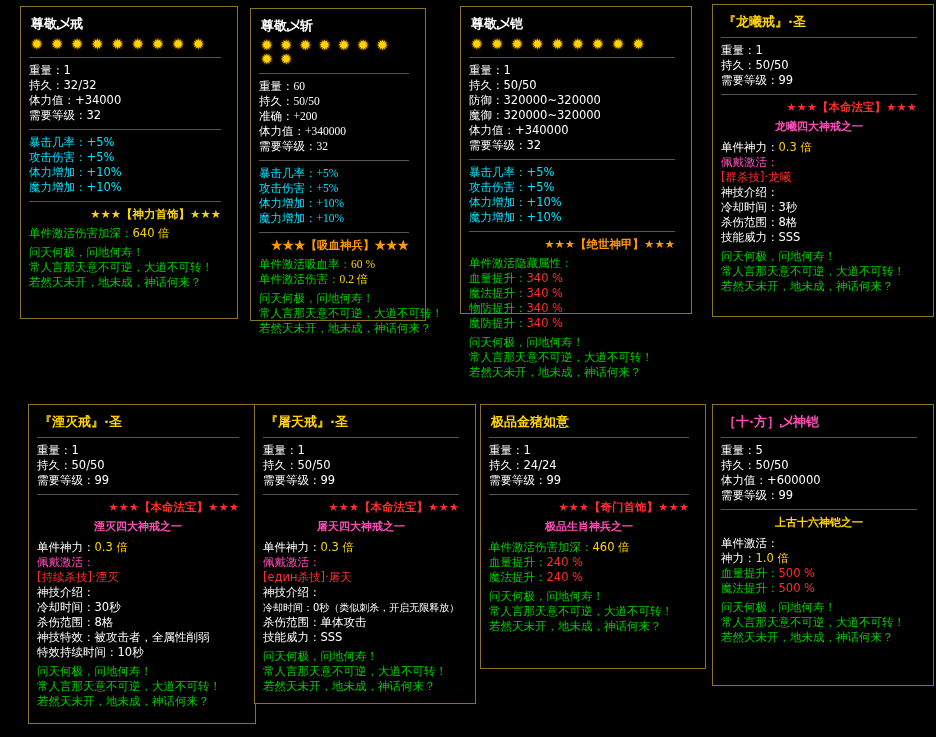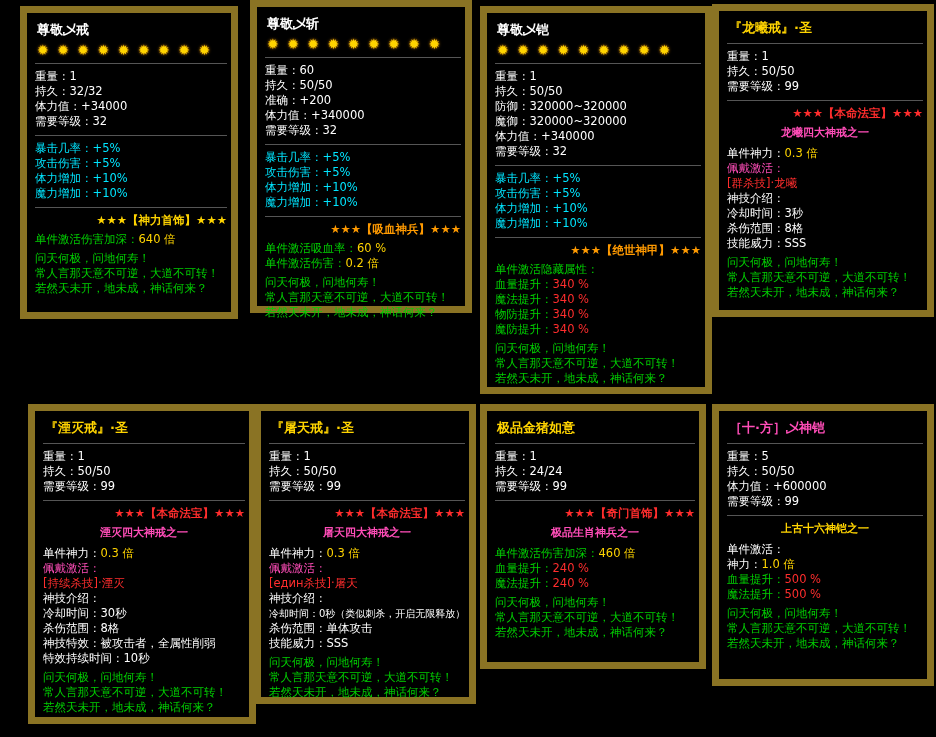--- a/index.html
+++ b/index.html
@@ -1,18 +1,18 @@
 <!DOCTYPE html>
 <html><head>
 <meta charset="utf-8">
 <style>
   html,body{margin:0;padding:0;background:#000;}
   body{width:936px;height:737px;font-family:"DejaVu Sans","Liberation Sans",sans-serif;}
   .board{position:relative;width:936px;height:737px;}
-  .card{position:absolute;background:#000;border:7px solid #f0abfc;padding:6px 4px 8px 8px;box-sizing:border-box;}
+  .card{position:absolute;background:#000;border:1px solid #f0abfc;padding:6px 16px 8px 8px;box-sizing:border-box;}
   .card.gold{border-color:#8a7324;}
   .title{font-size:13px;font-weight:bold;margin:2px 0 4px 2px;}
   .stars{letter-spacing:2px;font-size:14px;color:#ffd400;margin:2px 0 6px 2px;line-height:14px;text-shadow:0 0 3px #ff9900;}
   .line{font-size:11.5px;line-height:15px;margin:0;white-space:nowrap;}
   .w{color:#ffffff;}
   .y{color:#ffd400;}
   .c{color:#00e5ff;}
   .g{color:#00d000;}
   .r{color:#ff2d2d;}
   .m{color:#ff4db8;}
@@ -41,21 +41,21 @@
     <div class="line c"><span>体力增加：</span><span>+10%</span></div>
     <div class="line c"><span>魔力增加：</span><span>+10%</span></div>
     <div class="sep"></div>
     <div class="sect y">★★★【神力首饰】★★★</div>
     <div class="line g blk"><span>单件激活伤害加深：</span><span class="y">640 倍</span></div>
     <div class="line g blk">问天何极，问地何寿！</div>
     <div class="line g">常人言那天意不可逆，大道不可转！</div>
     <div class="line g">若然天未开，地未成，神话何来？</div>
   </div>
 
-  <div class="card gold" style="left:250px;top:0;width:222px;height:313px;">
+  <div class="card gold" style="left:250px;top:8px;width:176px;height:313px;font-family:Liberation Serif, serif;">
     <div class="title w">尊敬乄斩</div>
     <div class="stars">✹ ✹ ✹ ✹ ✹ ✹ ✹ ✹ ✹</div>
     <div class="sep"></div>
     <div class="line w"><span>重量：</span><span>60</span></div>
     <div class="line w"><span>持久：</span><span>50/50</span></div>
     <div class="line w"><span>准确：</span><span>+200</span></div>
     <div class="line w"><span>体力值：</span><span>+340000</span></div>
     <div class="line w"><span>需要等级：</span><span>32</span></div>
     <div class="sep"></div>
     <div class="line c"><span>暴击几率：</span><span>+5%</span></div>
@@ -64,21 +64,21 @@
     <div class="line c"><span>魔力增加：</span><span>+10%</span></div>
     <div class="sep"></div>
     <div class="sect o">★★★【吸血神兵】★★★</div>
     <div class="line g"><span>单件激活吸血率：</span><span class="y">60 %</span></div>
     <div class="line g"><span>单件激活伤害：</span><span class="y">0.2 倍</span></div>
     <div class="line g blk">问天何极，问地何寿！</div>
     <div class="line g">常人言那天意不可逆，大道不可转！</div>
     <div class="line g">若然天未开，地未成，神话何来？</div>
   </div>
 
-  <div class="card gold" style="left:480px;top:6px;width:232px;height:388px;">
+  <div class="card gold" style="left:460px;top:6px;width:232px;height:308px;">
     <div class="title w">尊敬乄铠</div>
     <div class="stars">✹ ✹ ✹ ✹ ✹ ✹ ✹ ✹ ✹</div>
     <div class="sep"></div>
     <div class="line w"><span>重量：</span><span>1</span></div>
     <div class="line w"><span>持久：</span><span>50/50</span></div>
     <div class="line w"><span>防御：</span><span>320000~320000</span></div>
     <div class="line w"><span>魔御：</span><span>320000~320000</span></div>
     <div class="line w"><span>体力值：</span><span>+340000</span></div>
     <div class="line w"><span>需要等级：</span><span>32</span></div>
     <div class="sep"></div>

